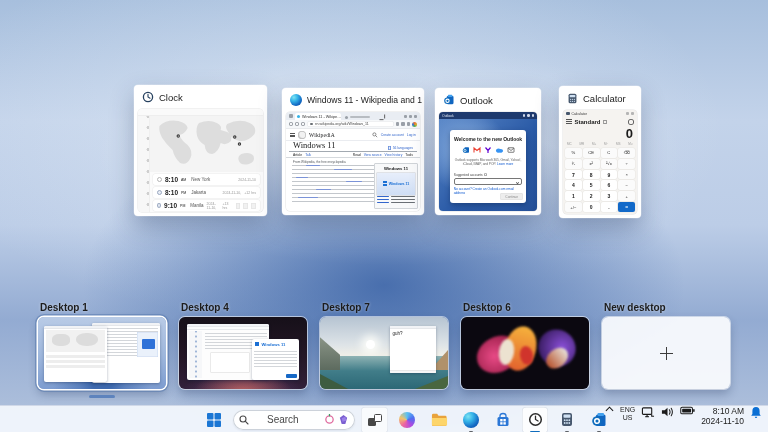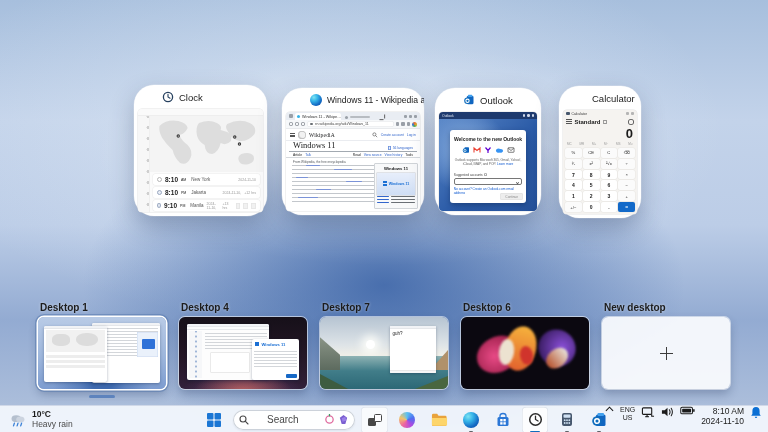--- a/index.html
+++ b/index.html
@@ -5,21 +5,21 @@
   html,body{margin:0;padding:0;background:#222;}
   *{box-sizing:border-box;font-family:"Liberation Sans",sans-serif;}
   #screen{position:relative;width:768px;height:432px;overflow:hidden;
     background:
       radial-gradient(ellipse 430px 240px at 50% 66%, rgba(62,102,168,.9), rgba(62,102,168,0) 70%),
       radial-gradient(ellipse 620px 300px at 42% 30%, rgba(228,237,248,.55), rgba(228,237,248,0) 65%),
       linear-gradient(180deg,#a7bfdd 0%,#c3d3ea 28%,#bccde7 52%,#93abd2 74%,#a9bcda 92%,#b3c4de 100%);}
   .abs{position:absolute}
   .glow{left:80px;top:40px;width:620px;height:230px;background:radial-gradient(ellipse at center,rgba(255,255,255,.32),rgba(255,255,255,0) 68%);}
   
-  .card{background:#fff;border-radius:20px;box-shadow:0 10px 24px rgba(25,45,85,.30),0 0 0 .5px rgba(255,255,255,.5);padding-left:20px;}
+  .card{background:#fff;border-radius:4px;box-shadow:0 10px 24px rgba(25,45,85,.30),0 0 0 .5px rgba(255,255,255,.5);}
   .card-h{height:24px;display:flex;align-items:center;gap:5px;padding:0 8px;font-size:9.5px;color:#1b1b1b;white-space:nowrap;overflow:hidden;}
   .card-b{position:absolute;left:4px;right:4px;top:24px;bottom:4px;border-radius:4px;overflow:hidden;background:#fff;box-shadow:0 0 0 .5px #e3e3e3;}
   
   .ck-bar{height:7px;background:#fafafa;border-bottom:.5px solid #eee;}
   .ck-side{left:0;top:7px;bottom:0;width:12px;background:#f7f7f7;border-right:.5px solid #efefef;
     background-image:radial-gradient(circle 1.5px,#cfcfcf 1.4px,transparent 1.6px);background-size:12px 11px;background-position:4px 6px;background-repeat:repeat-y;}
   .ck-map{left:12px;right:0;top:7px;height:56px;background:#f4f4f4;}
   .ck-list{left:15px;right:3px;top:65px;bottom:2px;}
   .ck-row{height:11px;margin-bottom:2px;background:#fff;border-radius:2px;box-shadow:0 0 0 .5px #ececec;display:flex;align-items:center;padding:0 4px;gap:3px;}
   .ck-wic{width:5px;height:5px;border-radius:50%;border:1px solid #b5b5b5;}
@@ -515,35 +515,20 @@
       <div class="rib" style="right:18%;top:40%;width:14%;height:34%;background:linear-gradient(180deg,#e8e2da,#b8542e);transform:rotate(50deg);"></div>
       <div class="rib" style="left:46%;top:40%;width:10%;height:26%;background:#d0342c;transform:rotate(-10deg);"></div>
     </div>
   </div>
 
   <div class="abs dthumb newdesk" style="left:602px;">
     <div class="plus"></div>
   </div>
 
   <div class="abs taskbar">
-    <div class="abs weather">
-      <svg width="18" height="18" viewBox="0 0 20 20">
-        <ellipse cx="8" cy="8.5" rx="5.2" ry="3.8" fill="#b4bfce"></ellipse>
-        <ellipse cx="12.6" cy="9.5" rx="4.6" ry="3.3" fill="#ccd4e0"></ellipse>
-        <g stroke="#3b82d8" stroke-width="1.5" stroke-linecap="round">
-          <line x1="6" y1="13.5" x2="5" y2="16.5"></line>
-            <line x1="10" y1="13.5" x2="9" y2="16.5"></line>
-            <line x1="14" y1="13.5" x2="13" y2="16.5"></line>
-        </g>
-      </svg>
-      <div>
-        <div class="wtemp">10°C</div>
-        <div class="wcond">Heavy rain</div>
-      </div>
-    </div>
 
     <div class="abs center">
       <div class="tb-btn appbtn">
         <svg width="16" height="16" viewBox="0 0 16 16">
           <rect x="1" y="1" width="6.5" height="6.5" rx="1" fill="#1b76d4"></rect>
             <rect x="8.5" y="1" width="6.5" height="6.5" rx="1" fill="#1b76d4"></rect>
           <rect x="1" y="8.5" width="6.5" height="6.5" rx="1" fill="#1b76d4"></rect>
             <rect x="8.5" y="8.5" width="6.5" height="6.5" rx="1" fill="#1b76d4"></rect>
         </svg>
       </div>

